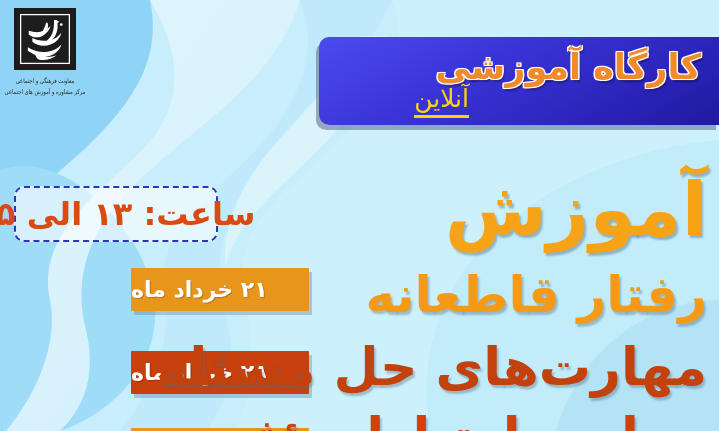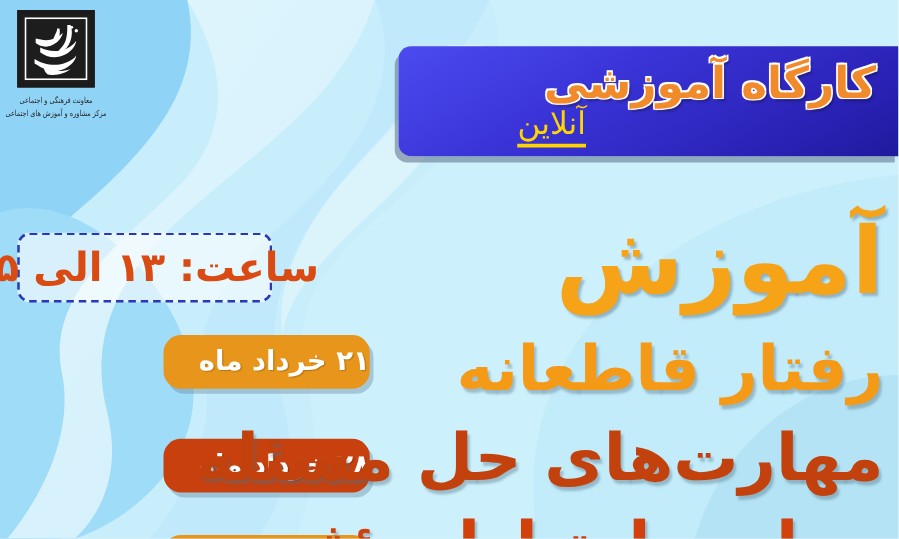--- a/index.html
+++ b/index.html
@@ -124,26 +124,26 @@
     font-weight:700;
     color:#d94b12;
     white-space:nowrap;
     letter-spacing:.5px;
   }
 
   
   .date-chip{
     position:absolute;
     left:170px;
-    width:165px;
+    width:178px;
     height:43px;
-    border-radius:14px;
+    border-radius:1px;
     display:flex;
     align-items:center;
-    justify-content:flex-start;
+    justify-content:flex-end;
     z-index:6;
     box-shadow:3px 4px 0 rgba(90,120,150,.35);
   }
   .date-chip .chip-text{
     font-size:22px;
     font-weight:700;
     color:#ffffff;
     white-space:nowrap;
     text-shadow:1px 1px 1px rgba(0,0,0,.22);
   }

